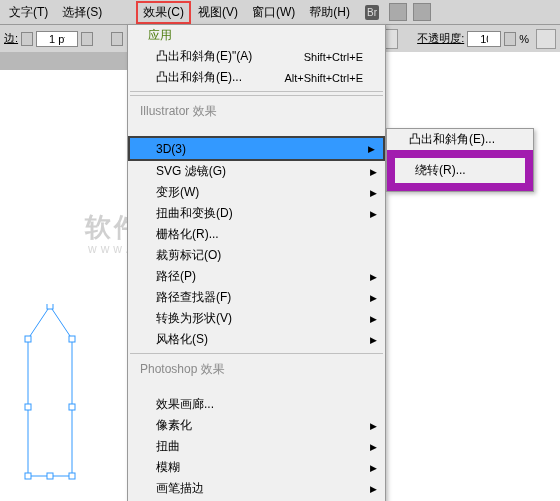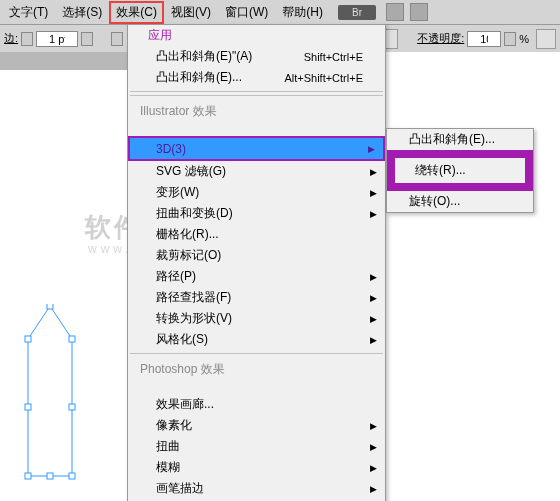--- a/index.html
+++ b/index.html
@@ -1,21 +1,21 @@
 <!DOCTYPE html>
 <html><head>
 <meta charset="utf-8">
 <style>
 * { margin: 0; padding: 0; box-sizing: border-box; font-family: "Microsoft YaHei", Arial, sans-serif; }
 body { background: #fff; width: 560px; height: 501px; overflow: hidden; position: relative; }
 
 .menubar { background: #d4d4d4; height: 24px; display: flex; align-items: center; padding: 0 2px; font-size: 12px; position: relative; }
 .menubar-item { padding: 4px 7px; cursor: default; white-space: nowrap; }
-.menubar-item.highlighted { border: 2px solid #e8423f; padding: 1px 5px; }
-.br-badge { background: #5a5a5a; color: #ddd; padding: 2px 14px; font-size: 10px; margin-left: 8px; border-radius: 2px; }
+.menubar-item.highlighted { border: 2px solid #e8423f; padding: 1px 5px; margin-left: 27px; }
+.br-badge { background: #5a5a5a; color: #ddd; padding: 2px 2px; font-size: 10px; margin-left: 8px; border-radius: 2px; }
 .toolbar-icons { display: flex; gap: 6px; margin-left: 10px; }
 .tb-icon { width: 18px; height: 18px; background: #aaa; border: 1px solid #888; }
 
 .optbar { background: #d4d4d4; height: 28px; border-top: 1px solid #999; display: flex; align-items: center; padding: 0 4px; font-size: 11px; gap: 3px; }
 .optbar .inp { background: #fff; border: 1px solid #888; padding: 1px 12px; width: 42px; font-size: 11px; }
 .optbar .dd { width: 12px; height: 14px; background: #ccc; border: 1px solid #888; }
 .opt-icons { display: flex; gap: 2px; }
 .opt-icon { width: 20px; height: 20px; background: #e0e0e0; border: 1px solid #999; }
 .opt-spacer { flex: 1; }
 
@@ -23,22 +23,22 @@
 .gray-strip { position: absolute; left: 0; top: 0; width: 127px; height: 18px; background: #b8b8b8; }
 
 .watermark { position: absolute; left: 85px; top: 158px; font-size: 26px; color: #d0d0d0; font-weight: bold; letter-spacing: 3px; pointer-events: none; z-index: 0; }
 .watermark-sub { position: absolute; left: 88px; top: 190px; font-size: 12px; color: #d8d8d8; letter-spacing: 4px; pointer-events: none; z-index: 0; }
 
 .shape { position: absolute; left: 20px; top: 252px; z-index: 1; }
 .shape svg { display: block; }
 
 .dropdown { position: absolute; left: 127px; top: 24px; width: 259px; background: #f0f0f0; border: 1px solid #999; box-shadow: 2px 2px 4px rgba(0,0,0,0.25); font-size: 12px; z-index: 10; }
 .menu-row { display: flex; align-items: center; height: 21px; padding: 0 22px 0 28px; cursor: default; position: relative; }
-.menu-row.disabled { color: #a21caf; padding-left: 20px; }
-.menu-row.highlighted { background: #3399ff; color: #4c1d95; border: 2px solid #a21caf; height: 25px; padding: 0 20px 0 26px; text-align: center; }
+.menu-row.disabled { color: #4d7c0f; padding-left: 20px; }
+.menu-row.highlighted { background: #3399ff; color: #000000; border: 2px solid #404040; height: 25px; padding: 0 20px 0 26px; text-align: center; }
 .menu-row .shortcut { margin-left: auto; font-size: 11px; }
 .menu-row .arrow { position: absolute; right: 8px; font-size: 9px; }
 .menu-sep { height: 1px; background: #c0c0c0; margin: 3px 2px; }
 .menu-header { padding: 4px 8px 16px 12px; color: #8a8a8a; font-size: 12px; }
 
 .submenu { position: absolute; left: 386px; top: 128px; width: 148px; background: #f0f0f0; border: 1px solid #999; box-shadow: 2px 2px 4px rgba(0,0,0,0.25); font-size: 12px; z-index: 11; }
 .submenu .menu-row { padding-left: 22px; }
 .submenu .menu-row.boxed { border: 8px solid #a21caf; height: 41px; padding-left: 20px; }
 
 .u { text-decoration: underline; }
@@ -181,16 +181,13 @@
     </div>
 </div>
 
 <div class="submenu">
   <div class="menu-row">
     <span>凸出和斜角(E)...</span>
   </div>
   <div class="menu-row boxed">
     <span>绕转(R)...</span>
   </div>
-  <div class="menu-row">
-    <span>旋转(O)...</span>
-  </div>
 </div>
 
 </body></html>

